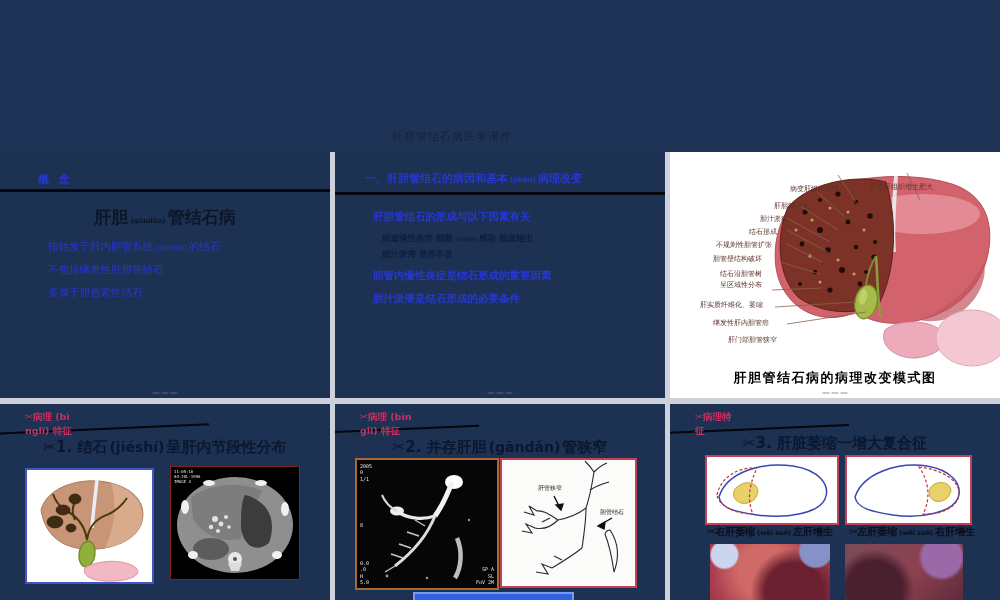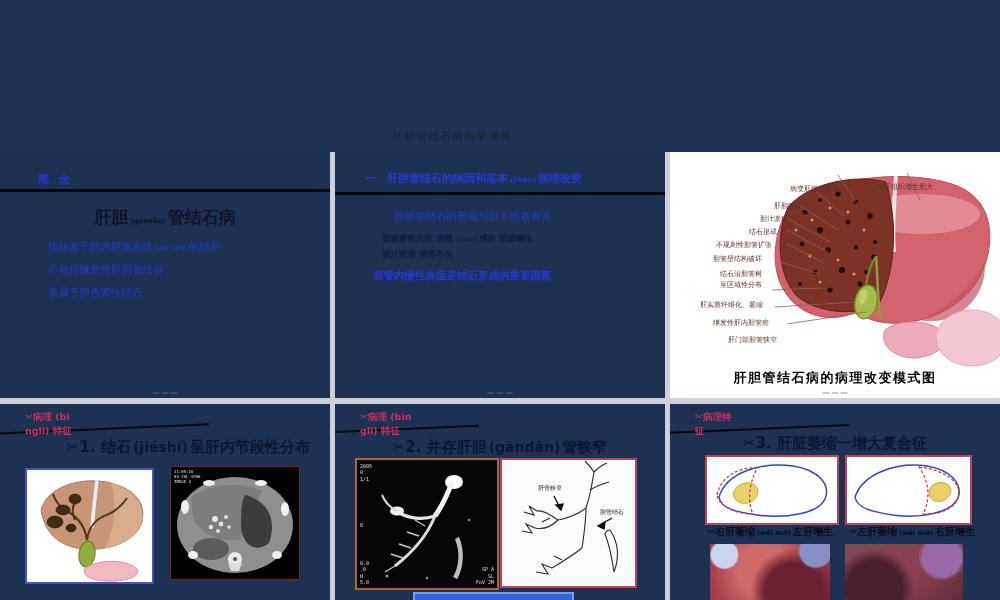--- a/index.html
+++ b/index.html
@@ -9,21 +9,21 @@
   .gapv{position:absolute;top:152px;width:5px;height:448px;background:#ccd1db;}
   .gaph{position:absolute;left:0;top:398px;width:1000px;height:6px;background:#ccd1db;}
   
   .watermark{position:absolute;left:0;top:129px;width:904px;text-align:center;
              font-size:11px;color:#15203c;letter-spacing:1px;}
   
   .slide{position:absolute;background:#1d3152;overflow:hidden;}
   .s1{left:0;top:152px;width:330px;height:246px;}
   .s2{left:335px;top:152px;width:330px;height:246px;}
   .s3{left:670px;top:152px;width:330px;height:246px;background:#ffffff;}
-  .s4{left:0;top:404px;width:330px;height:196px;padding-left:47px;}
+  .s4{left:0;top:404px;width:330px;height:196px;}
   .s5{left:335px;top:404px;width:330px;height:196px;}
   .s6{left:670px;top:404px;width:330px;height:196px;}
   .hline{position:absolute;left:0;width:100%;height:3px;background:#05080f;}
   .blue-h{color:#2737d4;font-weight:bold;font-size:11px;white-space:nowrap;}
   .py{font-size:7px;margin:0 2px;vertical-align:0;}
   .bigtitle{position:absolute;left:0;right:0;text-align:center;color:#0d1526;
             font-size:17px;font-weight:600;font-family:"DejaVu Serif","Liberation Serif",serif;}
   .blt{font-size:10.5px;color:#2737d4;margin-bottom:9px;white-space:nowrap;}
   .sub{font-size:8.5px;color:#0e1e42;margin:4px 0 4px 9px;white-space:nowrap;font-weight:bold;}
   .lab{position:absolute;font-size:7px;color:#5c3228;white-space:nowrap;margin-top:16px;}
@@ -71,26 +71,27 @@
         <b></b>
       </div>
   </section>
 
   <section class="slide s2">
     <div class="blue-h" style="position:absolute;left:30px;top:19px;">
       <span>一、肝胆管结石的病因和基本</span><span class="py">(jīběn)</span><span>病理改变</span>
     </div>
     <div class="hline" style="top:40px;"></div>
     <div style="position:absolute;left:38px;top:58px;">
-      <div class="blt" style="font-weight:normal;text-align:right;">肝胆管结石的形成与以下因素有关</div>
+      <div class="blt" style="font-weight:bold;">肝胆管结石的形成与以下因素有关</div>
       <div class="sub">
         <span>胆道慢性炎症 细菌</span><span class="py" style="font-size:6px;">(xìjūn)</span><span>感染 胆道蛔虫</span>
       </div>
       <div class="sub">胆汁淤滞 营养不良</div>
       <div class="blt" style="margin-top:8px;font-weight:bold;">胆管内慢性炎症是结石形成的重要因素</div>
+      <div class="blt" style="font-weight:bold;">胆汁淤滞是结石形成的必要条件</div>
     </div>
     <div class="fm fm-dark">
         <b></b>
         <b></b>
         <b></b>
       </div>
   </section>
 
   <section class="slide s3">
     <svg style="position:absolute;left:0;top:0;" width="330" height="246" viewBox="0 0 330 246">

